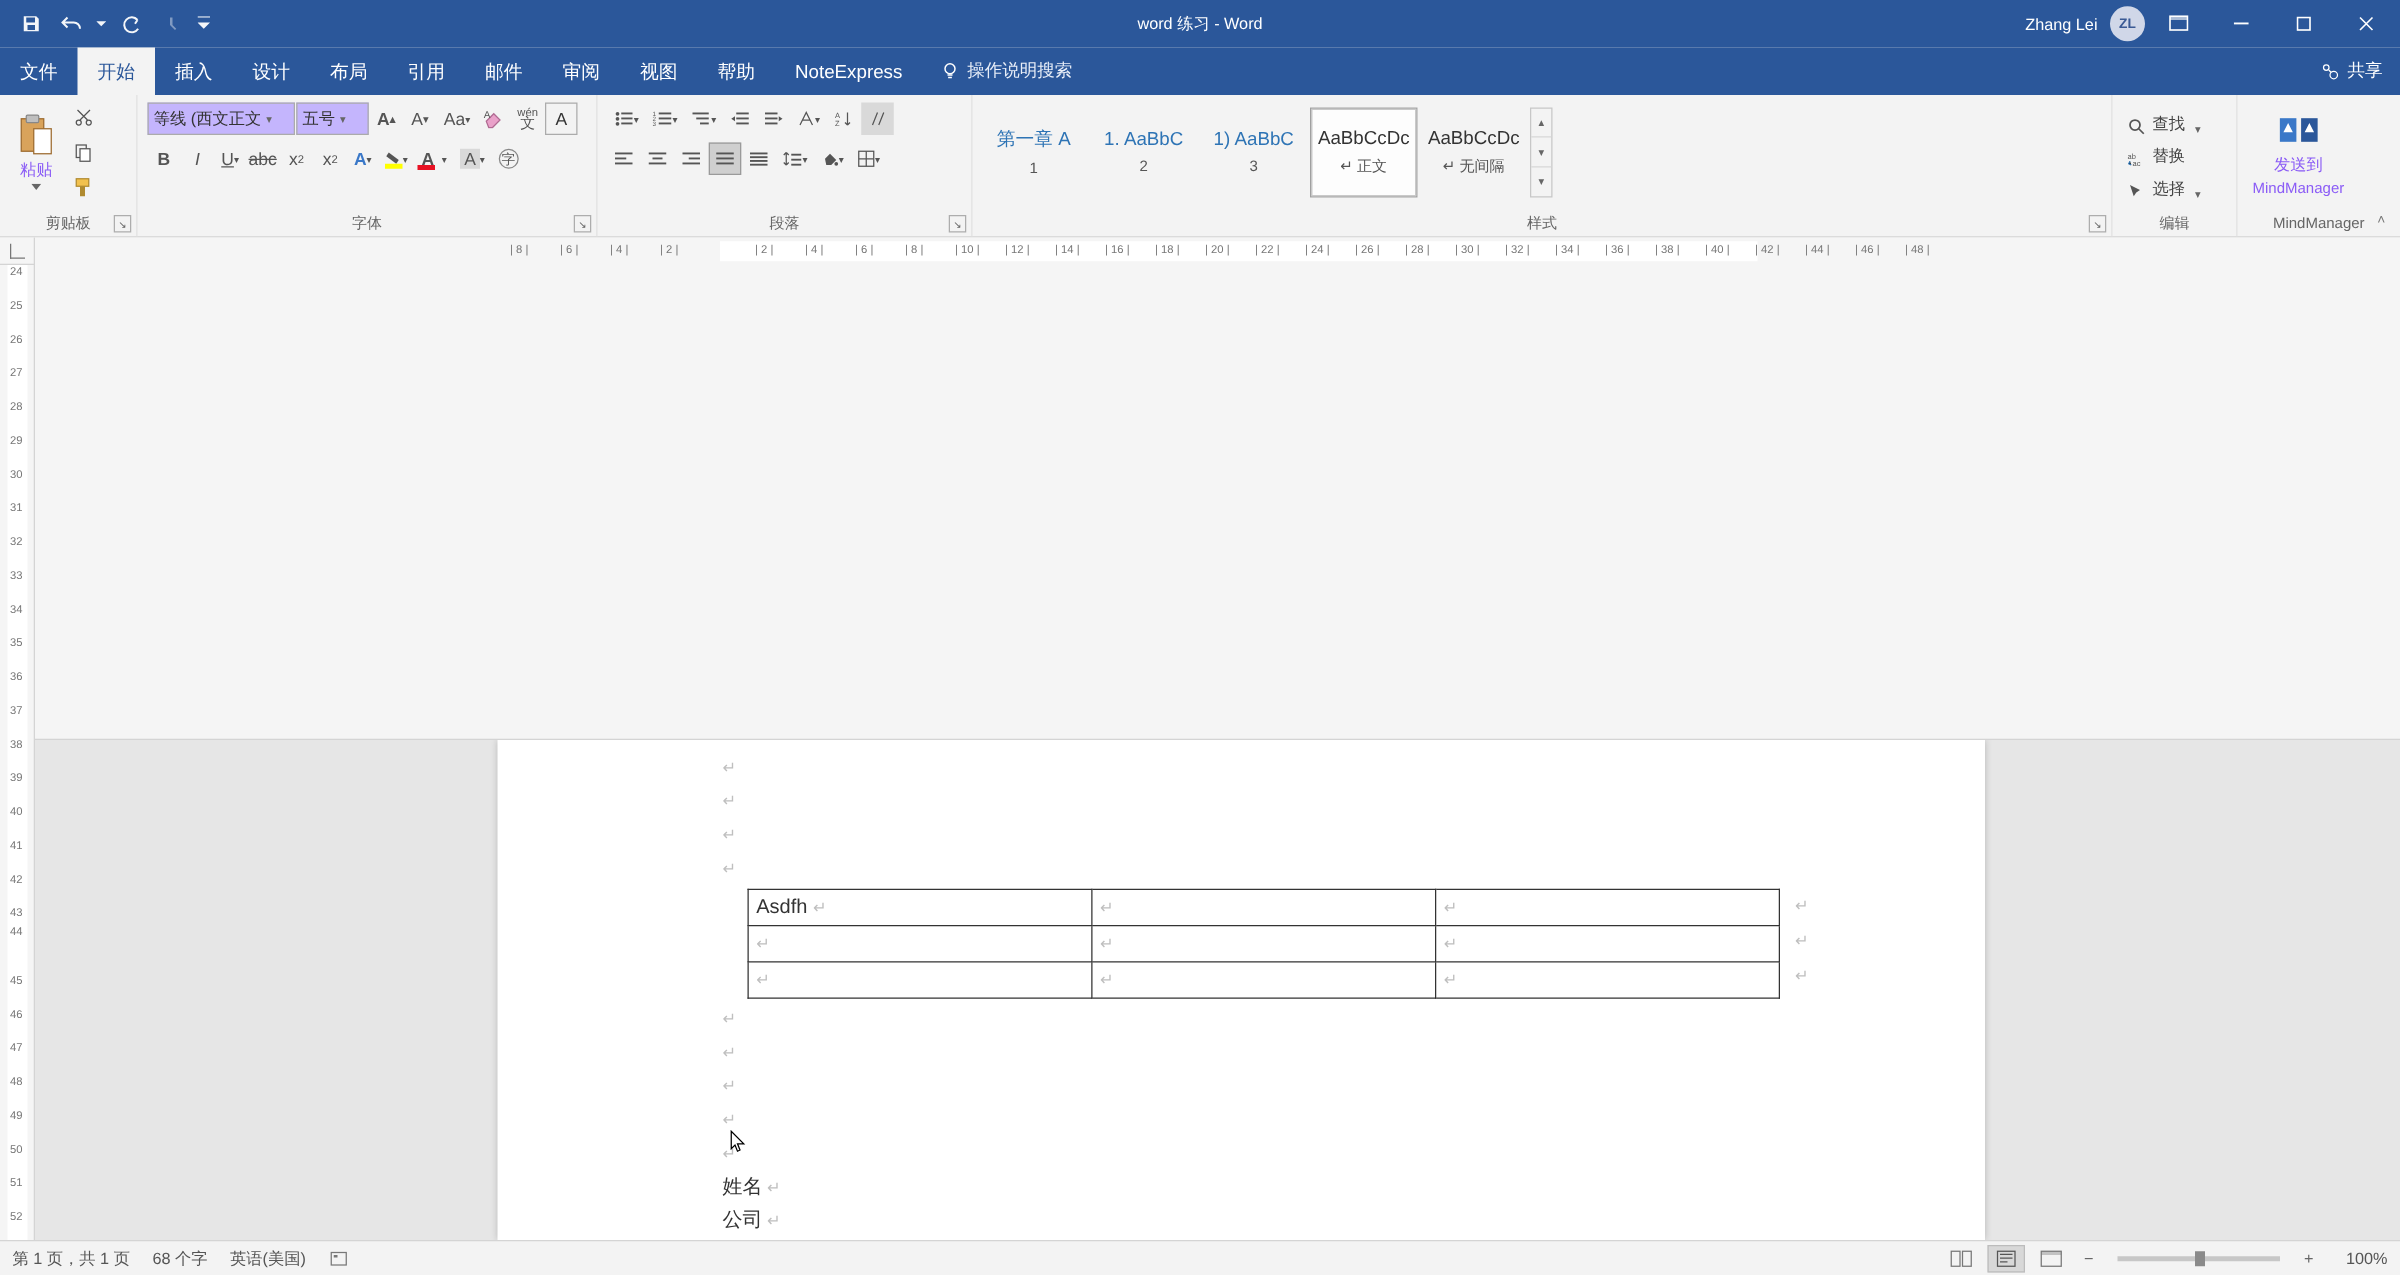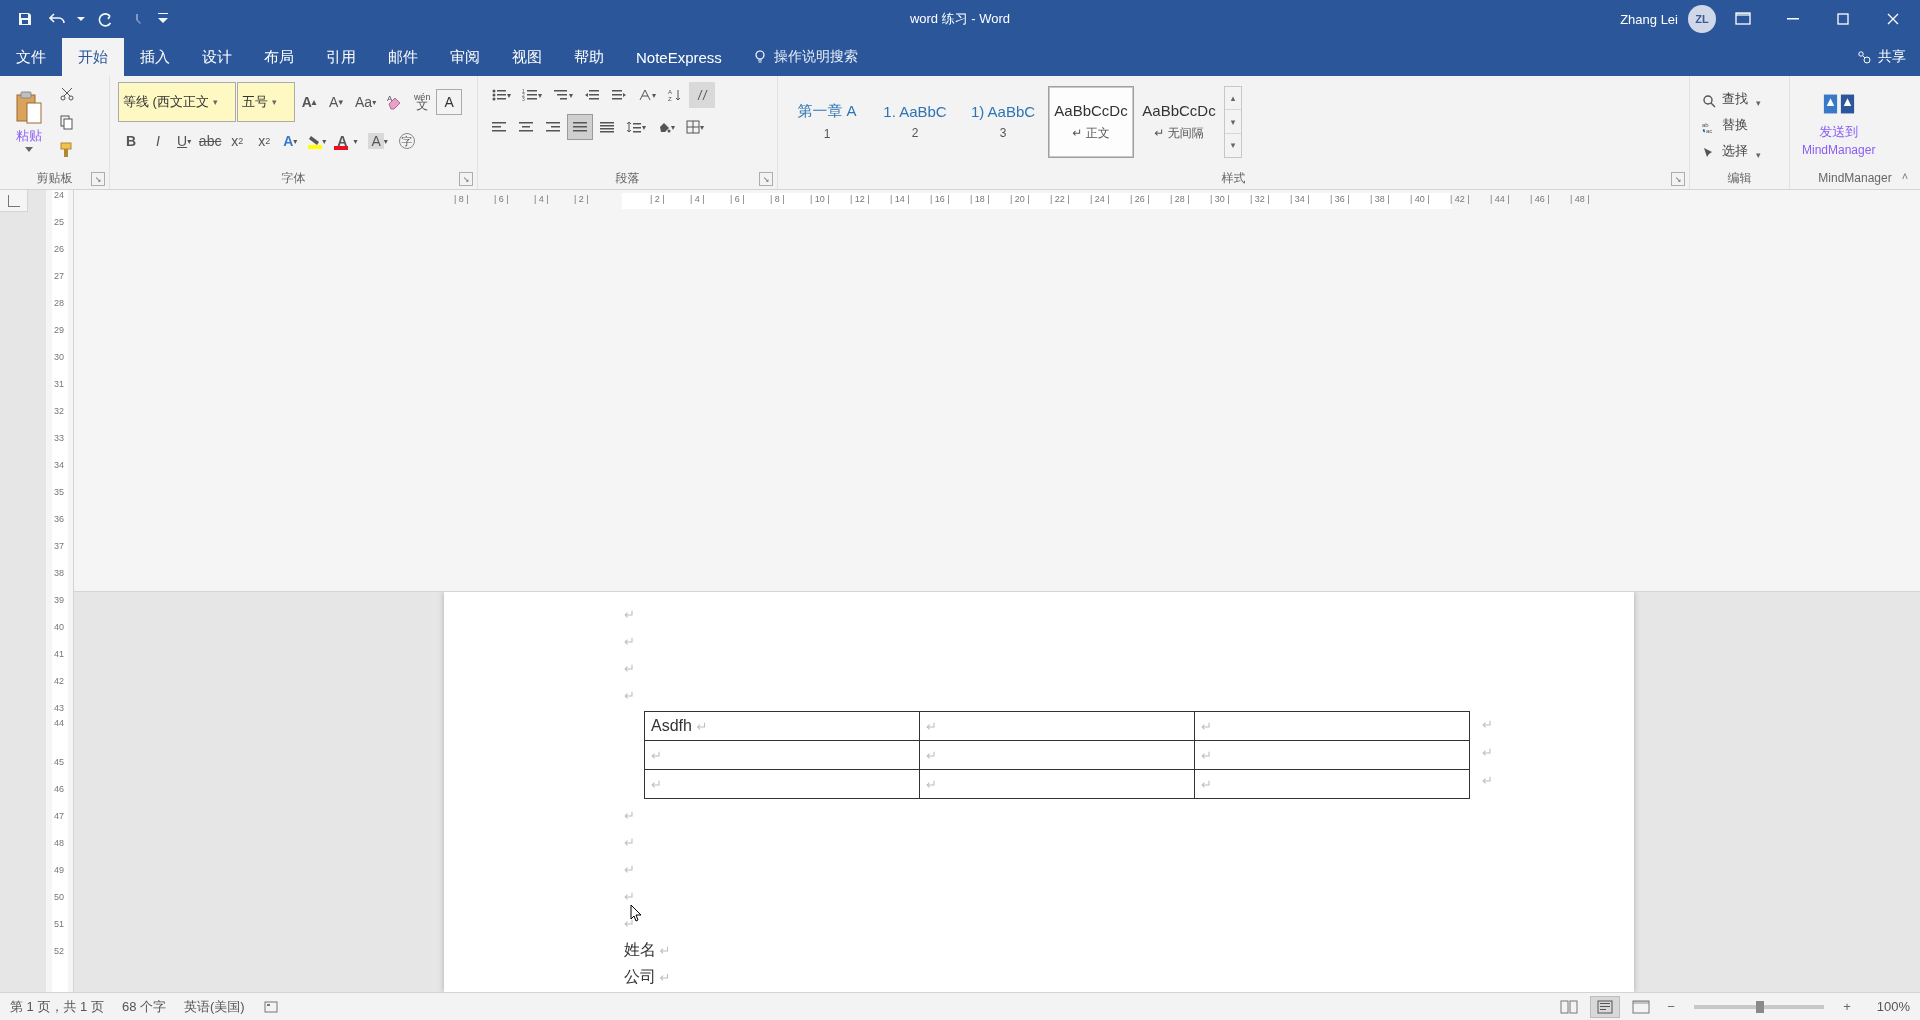--- a/index.html
+++ b/index.html
@@ -30,21 +30,21 @@
 .group-label { height: 22px; font-size: 12px; color: #666; display: flex; align-items: center; justify-content: center; position: relative; }
 .group-launcher { position: absolute; right: 4px; bottom: 3px; width: 14px; height: 14px; border: 1px solid #adadad; display:flex; align-items:center; justify-content:center; font-size:8px; color:#666;}
 
 .big-btn { display: flex; flex-direction: column; align-items: center; justify-content: center; gap: 2px; padding: 2px 6px; font-size: 13px; color: #8b5cf6; min-width: 44px; }
 .big-btn .ic { width: 34px; height: 34px; display:flex; align-items:center; justify-content:center; }
 .col { display: flex; flex-direction: column; gap: 2px; justify-content: center; }
 .row { display: flex; gap: 1px; align-items: center; }
 .sbtn { width: 26px; height: 26px; display: flex; align-items: center; justify-content: center; font-size: 14px; color: #555; border: 1px solid transparent; }
 .sbtn.wide { width: auto; padding: 0 4px; }
 .sbtn.boxed { border: 1px solid #ababab; color:#333; }
-.combo { height: 40px; border: 1px solid #ababab; background: #fef9c3; display: flex; align-items: center; padding: 0 4px; font-size: 13px; color: #333; }
+.combo { height: 26px; border: 1px solid #ababab; background: #c4b5fd; display: flex; align-items: center; padding: 0 4px; font-size: 13px; color: #333; }
 .combo .arrow { margin-left: 4px; font-size: 9px; color: #666; }
 
 .styles-gallery { display: flex; gap: 2px; align-items: stretch; height: 72px; }
 .style-item { width: 86px; border: 1px solid transparent; display: flex; flex-direction: column; align-items: center; justify-content: center; font-size: 12px; color: #555; }
 .style-item.selected { border: 1px solid #a0a0a0; background: #fdfdfd; box-shadow: inset 0 0 0 1px #c9c9c9; }
 .style-item .preview { font-size: 15px; color: #333; margin-bottom: 6px; }
 .style-item .preview.blue { color: #2e74b5; }
 .gallery-scroll { width: 18px; display:flex; flex-direction:column; border:1px solid #c7c7c7;}
 .gallery-scroll div { flex:1; display:flex; align-items:center; justify-content:center; font-size:9px; color:#666; border-bottom:1px solid #d7d7d7;}
 .gallery-scroll div:last-child{border-bottom:none;}
@@ -520,21 +520,21 @@
     </div>
     <div class="group-label">
         <span>MindManager</span>
       </div>
     <div class="collapse-ctrl">˄</div>
   </div>
 
 </div>
 
 <div class="workspace">
-  <div style="display:flex;gap:18px;">
+  <div style="display:flex;flex-direction:column;">
     <div class="vruler-corner">
         <div class="tab-stop"></div>
       </div>
     <div class="vruler" style="flex:1;">
       <div class="vruler-white" style="top:0;height:100%;"></div>
     <div class="vruler-tick" style="top: 0px;">24</div>
         <div class="vruler-tick" style="top: 27px;">25</div>
         <div class="vruler-tick" style="top: 54px;">26</div>
         <div class="vruler-tick" style="top: 81px;">27</div>
         <div class="vruler-tick" style="top: 108px;">28</div>

